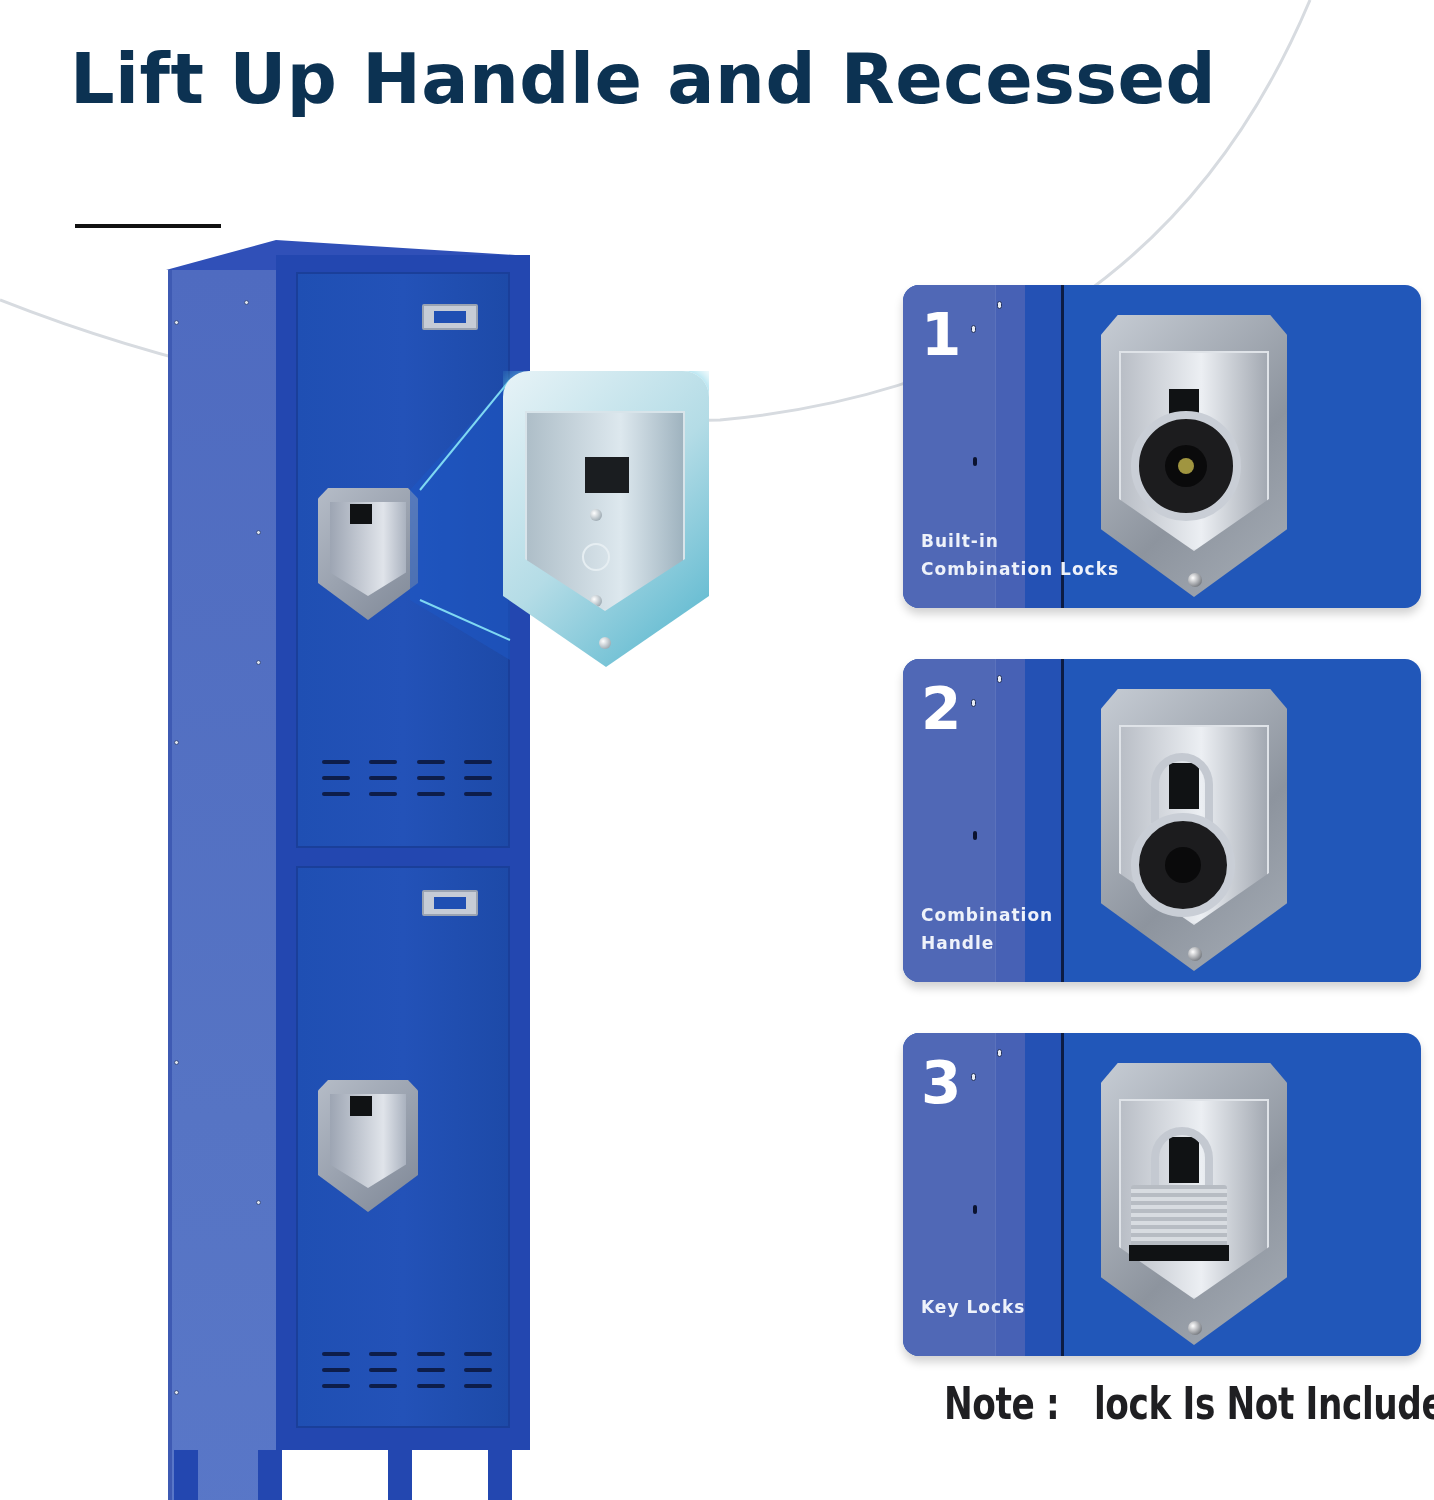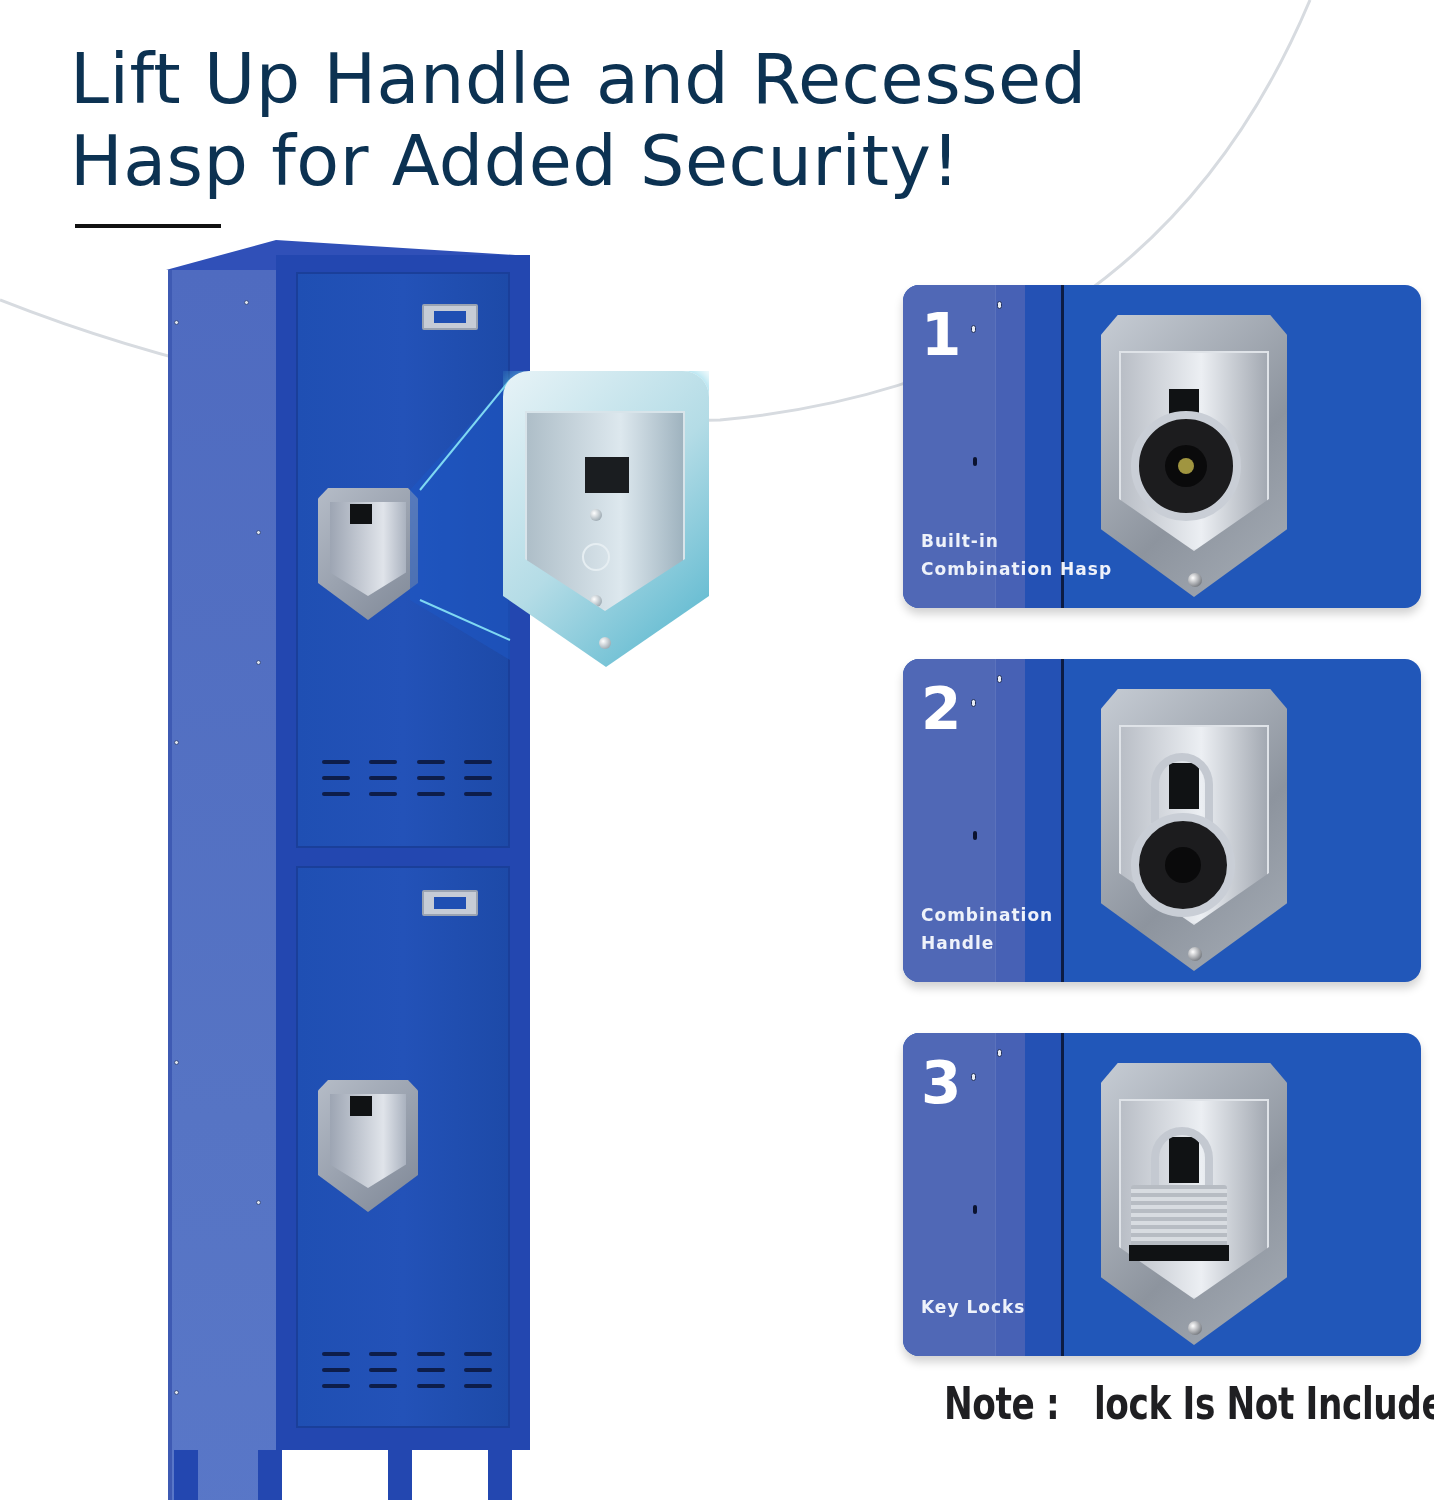--- a/index.html
+++ b/index.html
@@ -1,21 +1,21 @@
 <!DOCTYPE html>
 <html><head>
   <meta charset="utf-8">
   <style>
     * { box-sizing: border-box; margin: 0; padding: 0; }
     html, body { width: 1434px; height: 1500px; overflow: hidden; background: #ffffff; }
     body { position: relative; font-family: "Liberation Sans", sans-serif; }
 
     .bg-curve { position: absolute; left: 0; top: 0; width: 1434px; height: 1500px; pointer-events: none; }
 
-    .headline { position: absolute; left: 70px; top: 38px; color: #0c3252; font-family: "DejaVu Sans", sans-serif; font-weight: normal; font-size: 70px; line-height: 82px; letter-spacing: 0.5px; }
+    .headline { position: absolute; left: 70px; top: 38px; color: #0c3252; font-family: "DejaVu Sans", sans-serif; font-weight: bold; font-size: 70px; line-height: 82px; letter-spacing: 0.5px; text-align: right; }
     .headline-rule { position: absolute; left: 75px; top: 224px; width: 146px; height: 4px; background: #111111; }
 
     
     .locker { position: absolute; left: 166px; top: 240px; width: 364px; height: 1260px; }
     .locker-top { position: absolute; left: 0; top: 0; width: 364px; height: 40px; }
     .side-panel { position: absolute; left: 2px; top: 30px; width: 110px; height: 1410px; background: linear-gradient(180deg, #4f6bc0 0%, #5674c4 60%, #5a78c9 100%); border-left: 4px solid #3e5ab3; }
     .front-frame { position: absolute; left: 110px; top: 15px; width: 254px; height: 1195px; background: #2347b0; }
     .door { position: absolute; left: 130px; width: 214px; background: linear-gradient(90deg, #1f4fb3 0%, #2352b8 50%, #1d4aa8 100%); border: 2px solid #1a3f9a; }
     .door.upper { top: 32px; height: 576px; }
     .door.lower { top: 626px; height: 562px; }
@@ -64,21 +64,20 @@
   </style>
 </head>
 <body>
 
 <svg class="bg-curve" viewBox="0 0 1434 1500">
   <path d="M 0 300 Q 330 430 720 420 Q 1150 380 1310 0" fill="none" stroke="#d7dbe0" stroke-width="3"></path>
 </svg>
 
 <h1 class="headline">
   <span>Lift Up Handle and Recessed</span><br>
-  <span>Hasp for Added Security!</span>
 </h1>
 <div class="headline-rule"></div>
 
 <div class="locker">
   <svg class="locker-top" viewBox="0 0 364 40">
     <polygon points="0,30 110,0 364,16 364,30 110,30" fill="#3050b8"></polygon>
   </svg>
   <div class="side-panel"></div>
   <div class="front-frame"></div>
 
@@ -171,21 +170,21 @@
 <div class="card" style="top:285px">
   <div class="side"></div>
     <div class="side-strip"></div>
     <div class="gap"></div>
     <div class="seam"></div>
   <div class="dot" style="left:94px;top:16px"></div>
   <div class="dot" style="left:68px;top:40px"></div>
   <div class="hole"></div>
   <div class="num">1</div>
   <div class="label" style="top:242px">Built-in</div>
-  <div class="label" style="top:270px">Combination Hasp</div>
+  <div class="label" style="top:270px">Combination Locks</div>
   <div class="plate">
     <div class="plate-inner">
         <div class="plate-latch"></div>
       </div>
     <div class="dial" style="left:30px;top:96px;width:110px;height:110px">
       <div class="knob" style="left:26px;top:26px;width:42px;height:42px"></div>
       <div class="key" style="left:39px;top:39px"></div>
     </div>
     <div class="plate-bolt"></div>
   </div>

